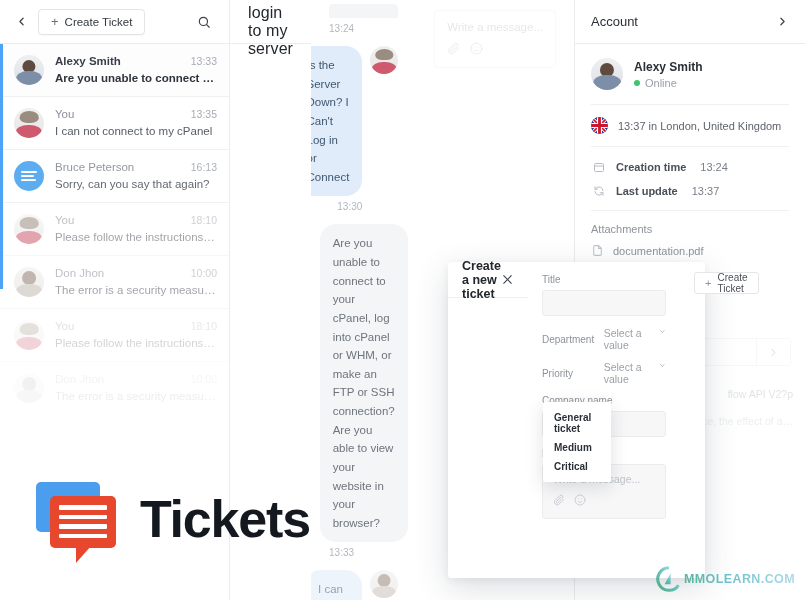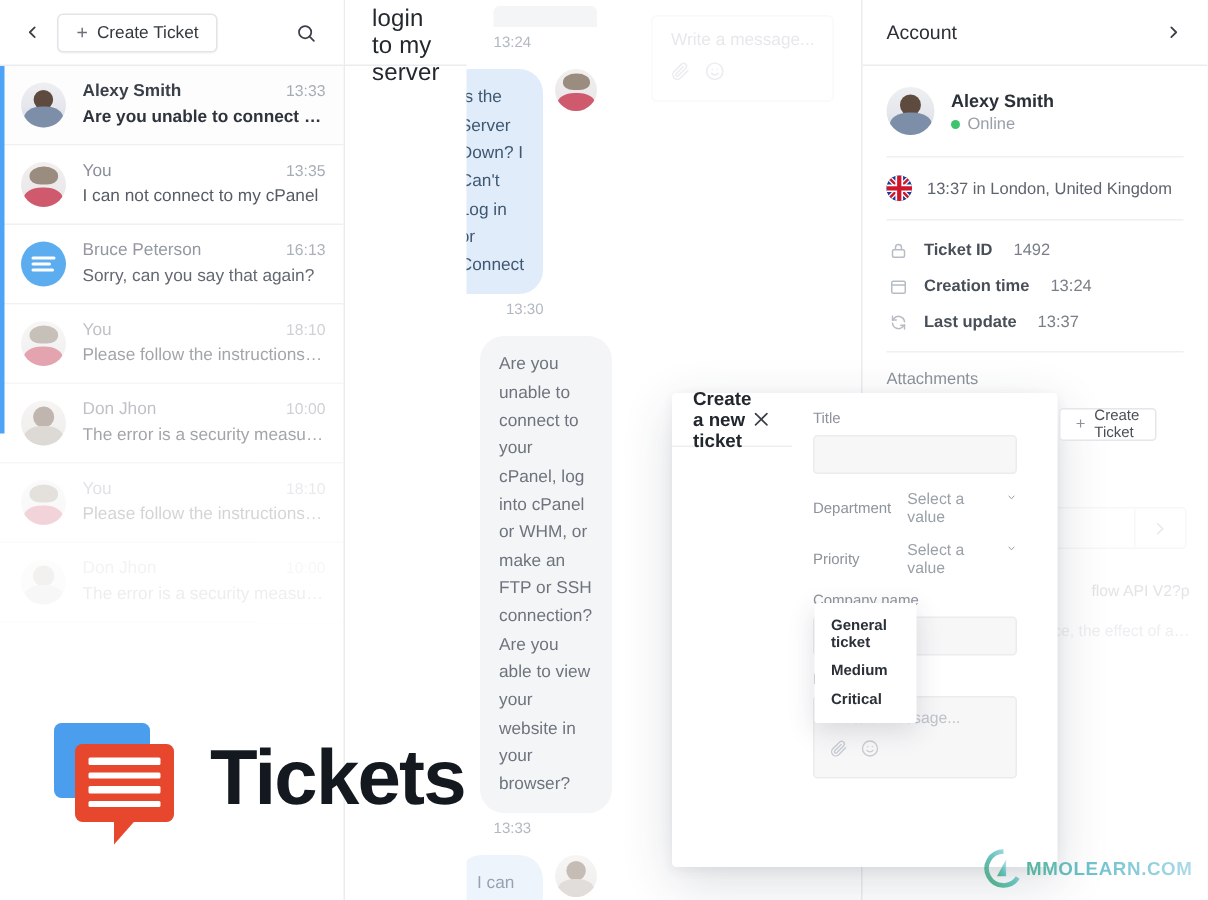--- a/index.html
+++ b/index.html
@@ -144,21 +144,21 @@
   .modal-head { height:36px; flex:0 0 36px; display:flex; align-items:center; padding:0 14px;
                 border-bottom:1px solid #eeeef0; }
   .modal-title { font-size:12.5px; font-weight:700; color:#22262d; }
   .modal-close { margin-left:auto; color:#3a3f47; cursor:pointer; display:flex; }
   .modal-body { padding:12px 14px 0; position:relative; }
   .fld-label { font-size:10px; color:#8d939b; margin-bottom:5px; }
   .fld-input { height:26px; background:#f7f7f8; border:1px solid #ececee; border-radius:3px;
                margin-bottom:11px; }
   .sel-row { display:flex; align-items:center; margin-bottom:10px; }
   .sel-row .fld-label { margin-bottom:0; width:80px; }
-  .sel-value { font-size:10.5px; color:#9ba1a9; display:flex; align-items:flex-start; gap:18px;
+  .sel-value { font-size:10.5px; color:#9ba1a9; display:flex; align-items:flex-start; gap:6px;
                cursor:pointer; }
   .textarea { height:55px; background:#f7f7f8; border:1px solid #ececee; border-radius:3px;
               padding:8px 10px; }
   .ta-ph { font-size:10.5px; color:#bfc4cb; }
   .ta-icons { display:flex; gap:9px; margin-top:7px; color:#c7ccd2; }
   .modal-foot { padding:10px 14px 0; }
   .create-btn2 { display:inline-flex; align-items:center; gap:6px; height:22px; padding:0 10px;
                  border:1px solid #e6e6ea; border-radius:3px; font-size:10px; color:#4a4f57;
                  background:#fff; cursor:pointer; }
   .create-btn2 .plus { color:#8d939b; font-size:11px; line-height:1; }
@@ -395,30 +395,20 @@
               </g>
             </svg>
         </span>
         <span class="acc-loc-txt">13:37 in London, United Kingdom</span>
       </div>
 
       <div class="acc-meta">
         <div class="meta-row">
           <span class="meta-ic">
             <svg width="12" height="12" viewBox="0 0 24 24" fill="none" stroke="currentColor" stroke-width="2">
-                <rect x="4" y="11" width="16" height="10" rx="2"></rect>
-                <path d="M8 11V8a4 4 0 0 1 8 0v3"></path>
-              </svg>
-          </span>
-          <span class="meta-label">Ticket ID</span>
-          <span class="meta-val">1492</span>
-        </div>
-        <div class="meta-row">
-          <span class="meta-ic">
-            <svg width="12" height="12" viewBox="0 0 24 24" fill="none" stroke="currentColor" stroke-width="2">
                 <rect x="3" y="5" width="18" height="16" rx="2"></rect>
                 <line x1="3" y1="10" x2="21" y2="10"></line>
               </svg>
           </span>
           <span class="meta-label">Creation time</span>
           <span class="meta-val">13:24</span>
         </div>
         <div class="meta-row">
           <span class="meta-ic">
             <svg width="12" height="12" viewBox="0 0 24 24" fill="none" stroke="currentColor" stroke-width="2" stroke-linecap="round">

